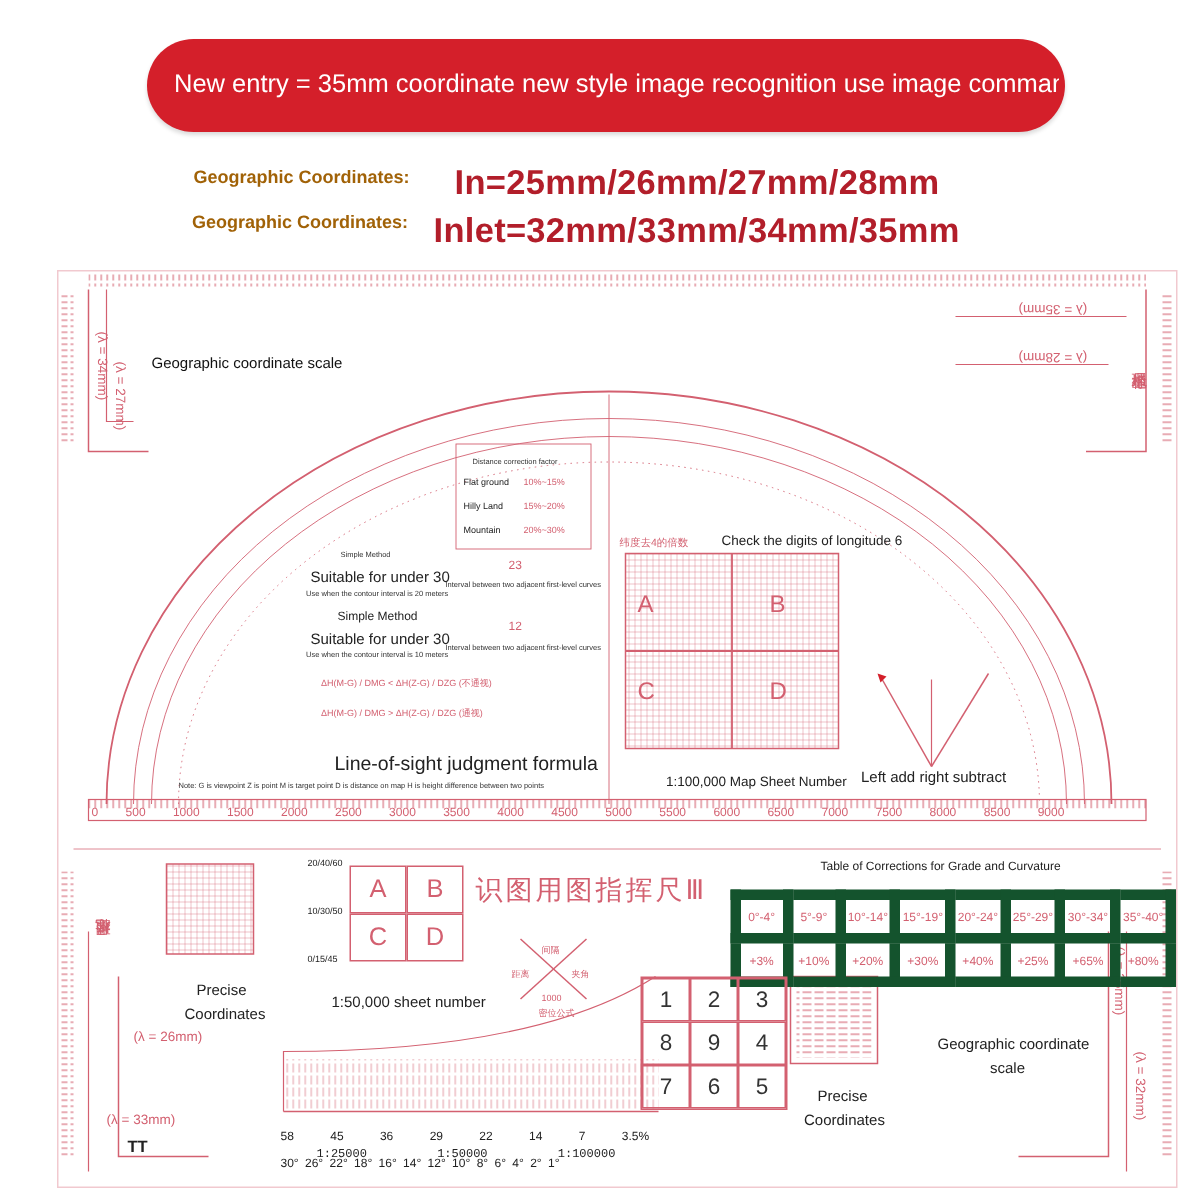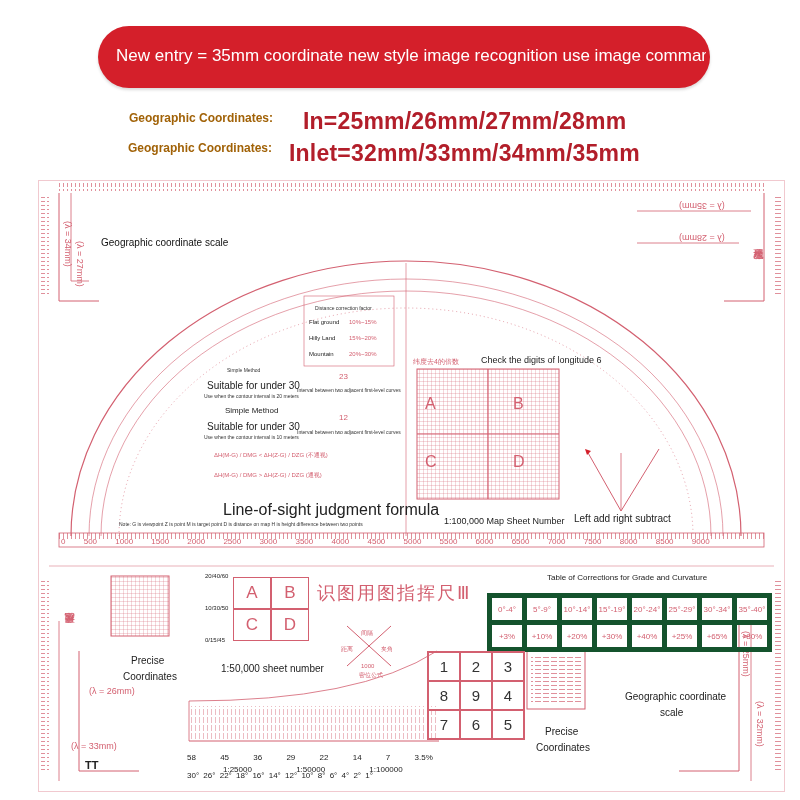--- a/index.html
+++ b/index.html
@@ -7,21 +7,21 @@
   .banner{position:absolute;left:98px;top:26px;width:612px;height:62px;border-radius:31px;background:#d41f2a;box-shadow:0 2px 3px rgba(0,0,0,.15);}
   .banner-text{position:absolute;left:18px;top:20px;color:#fff;font-size:17px;white-space:nowrap;overflow:hidden;width:590px;}
   .geo-label{position:absolute;font-size:12px;font-weight:bold;color:#a16207;}
   .big-label{position:absolute;font-size:23px;font-weight:bold;color:#b21e2a;letter-spacing:0.2px;}
   .ruler-sheet{position:absolute;left:38px;top:180px;width:745px;height:610px;background:#fff;border:1px solid #f1c9cf;}
   .pink{color:#d36070;}
   .txt{position:absolute;white-space:nowrap;}
   .tiny{font-size:5px;color:#333;}
   .lbl{font-size:11px;color:#111;}
   table.corr{position:absolute;border-collapse:collapse;font-size:8px;color:#d36070;}
-  table.corr td{border:5px solid #14532d;width:28px;height:20px;text-align:center;}
+  table.corr td{border:7px solid #14532d;width:28px;height:20px;text-align:center;}
   .num-grid{position:absolute;display:grid;grid-template-columns:repeat(3,32px);grid-template-rows:repeat(3,29px);border:1px solid #d36070;}
   .num-grid div{border:1px solid #d36070;display:flex;align-items:center;justify-content:center;font-size:15px;color:#333;}
   .abcd{position:absolute;display:grid;grid-template-columns:repeat(2,38px);grid-template-rows:repeat(2,32px);}
   .abcd div{border:1px solid #d36070;display:flex;align-items:center;justify-content:center;font-size:17px;color:#d36070;}
   .vert{writing-mode:vertical-rl;}
 </style>
 </head>
 <body>
 
 <div class="banner">
@@ -132,21 +132,21 @@
   <div class="txt tiny" style="left:258px;top:206px;">Interval between two adjacent first-level curves</div>
 
   <div class="txt" style="left:186px;top:225px;font-size:8px;">Simple Method</div>
   <div class="txt" style="left:168px;top:240px;font-size:10px;">Suitable for under 30</div>
   <div class="txt tiny" style="left:165px;top:253px;">Use when the contour interval is 10 meters</div>
   <div class="txt pink" style="left:300px;top:232px;font-size:8px;">12</div>
   <div class="txt tiny" style="left:258px;top:248px;">Interval between two adjacent first-level curves</div>
 
   <div class="txt pink" style="left:175px;top:270px;font-size:6px;">ΔH(M-G) / DMG &lt; ΔH(Z-G) / DZG (不通视)</div>
   <div class="txt pink" style="left:175px;top:290px;font-size:6px;">ΔH(M-G) / DMG &gt; ΔH(Z-G) / DZG (通视)</div>
-  <div class="txt" style="left:184px;top:320px;font-size:16px;">Line-of-sight judgment formula</div>
+  <div class="txt" style="left:184px;top:320px;font-size:13px;">Line-of-sight judgment formula</div>
 
   <div class="txt tiny" style="left:80px;top:340px;">Note: G is viewpoint Z is point M is target point D is distance on map H is height difference between two points</div>
 
   <div class="txt" style="left:374px;top:176px;font-size:7px;color:#d36070;">纬度去4的倍数</div>
   <div class="txt" style="left:442px;top:174px;font-size:9px;">Check the digits of longitude 6</div>
   <div class="txt pink" style="left:386px;top:214px;font-size:16px;">A</div>
   <div class="txt pink" style="left:474px;top:214px;font-size:16px;">B</div>
   <div class="txt pink" style="left:386px;top:272px;font-size:16px;">C</div>
   <div class="txt pink" style="left:474px;top:272px;font-size:16px;">D</div>
   <div class="txt" style="left:405px;top:335px;font-size:9px;">1:100,000 Map Sheet Number</div>
@@ -222,18 +222,18 @@
 
   <div class="txt" style="left:586px;top:510px;font-size:10px;">Geographic coordinate</div>
   <div class="txt" style="left:621px;top:526px;font-size:10px;">scale</div>
 
   <div class="txt" style="left:148px;top:590px;font-size:8px;word-spacing:2px;">
     <span>30°</span> <span>26°</span> <span>22°</span> <span>18°</span> <span>16°</span> <span>14°</span> <span>12°</span> <span>10°</span> <span>8°</span> <span>6°</span> <span>4°</span> <span>2°</span> <span>1°</span>
   </div>
   <div class="txt" style="left:148px;top:572px;font-size:8px;word-spacing:22px;">
     <span>58</span> <span>45</span> <span>36</span> <span>29</span> <span>22</span> <span>14</span> <span>7</span> <span>3.5%</span>
   </div>
-  <div class="txt" style="left:184px;top:584px;font-size:8px;word-spacing:42px;">
+  <div class="txt" style="left:172px;top:584px;font-size:8px;word-spacing:42px;font-family:Liberation Mono, monospace;">
     <span>1:25000</span> <span>1:50000</span> <span>1:100000</span>
   </div>
 
   <div class="txt" style="left:46px;top:578px;font-size:11px;font-weight:bold;">TT</div>
 </div>
 
 </body></html>

